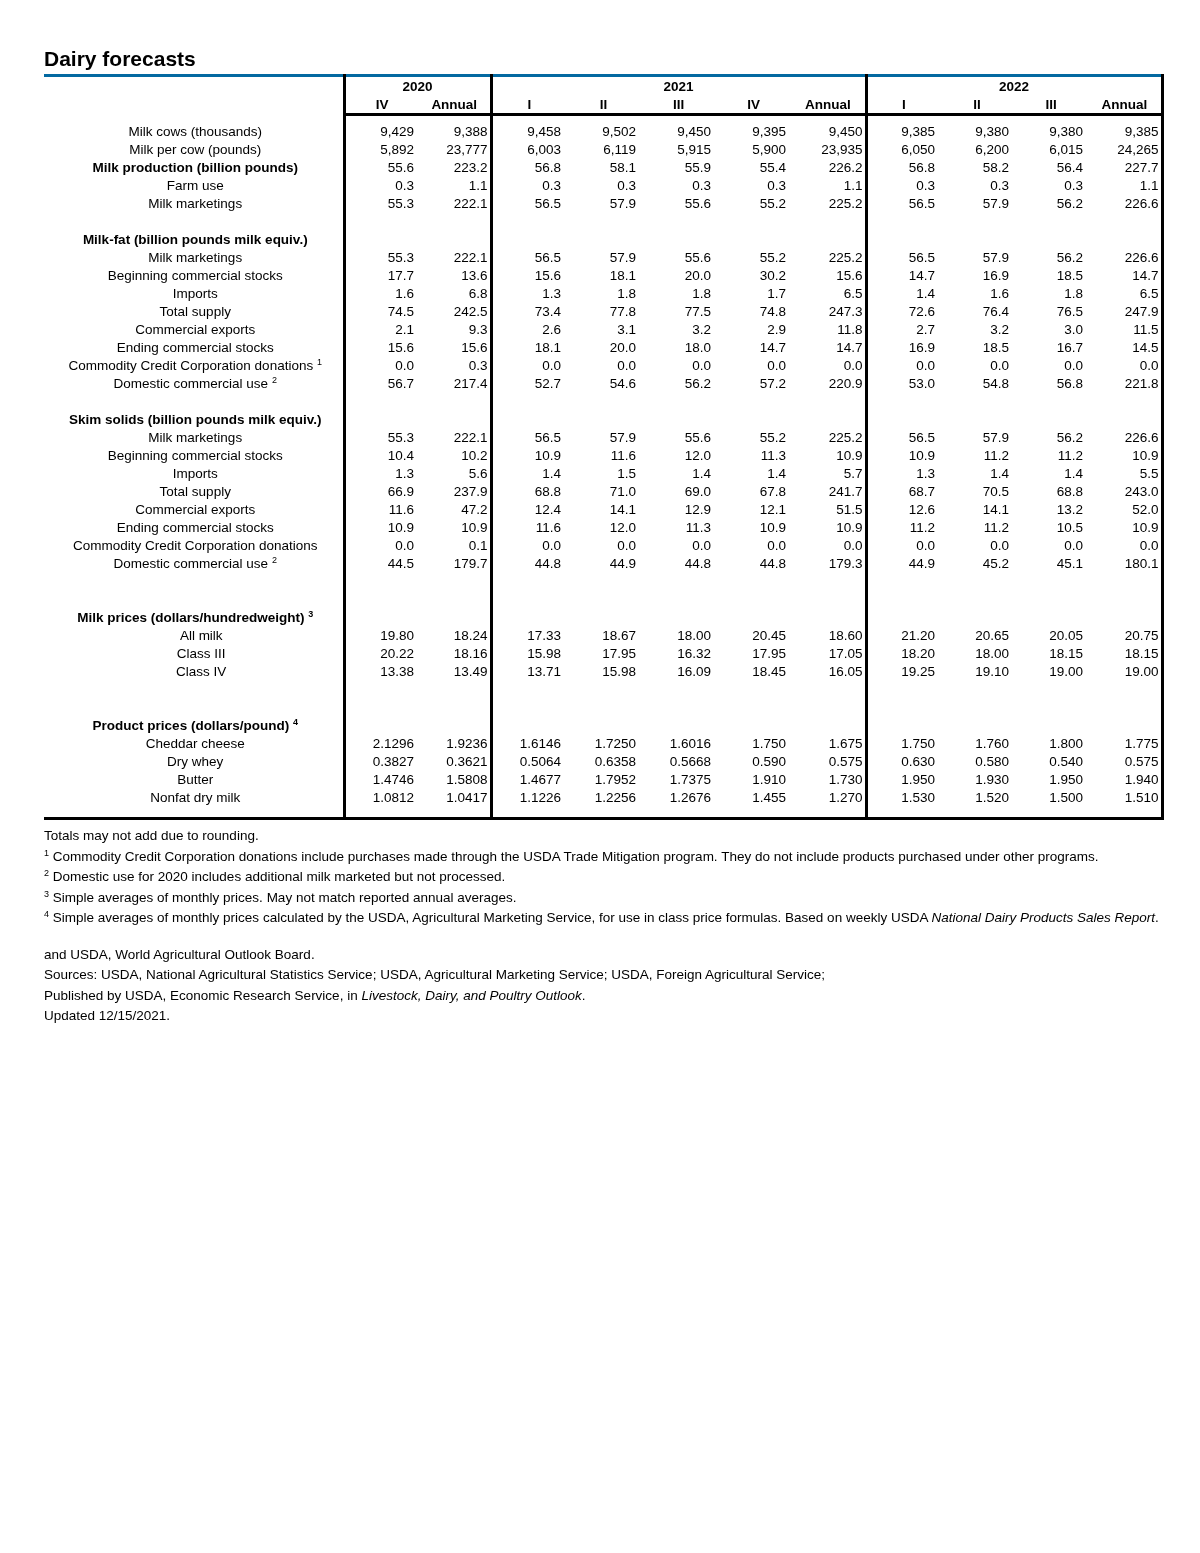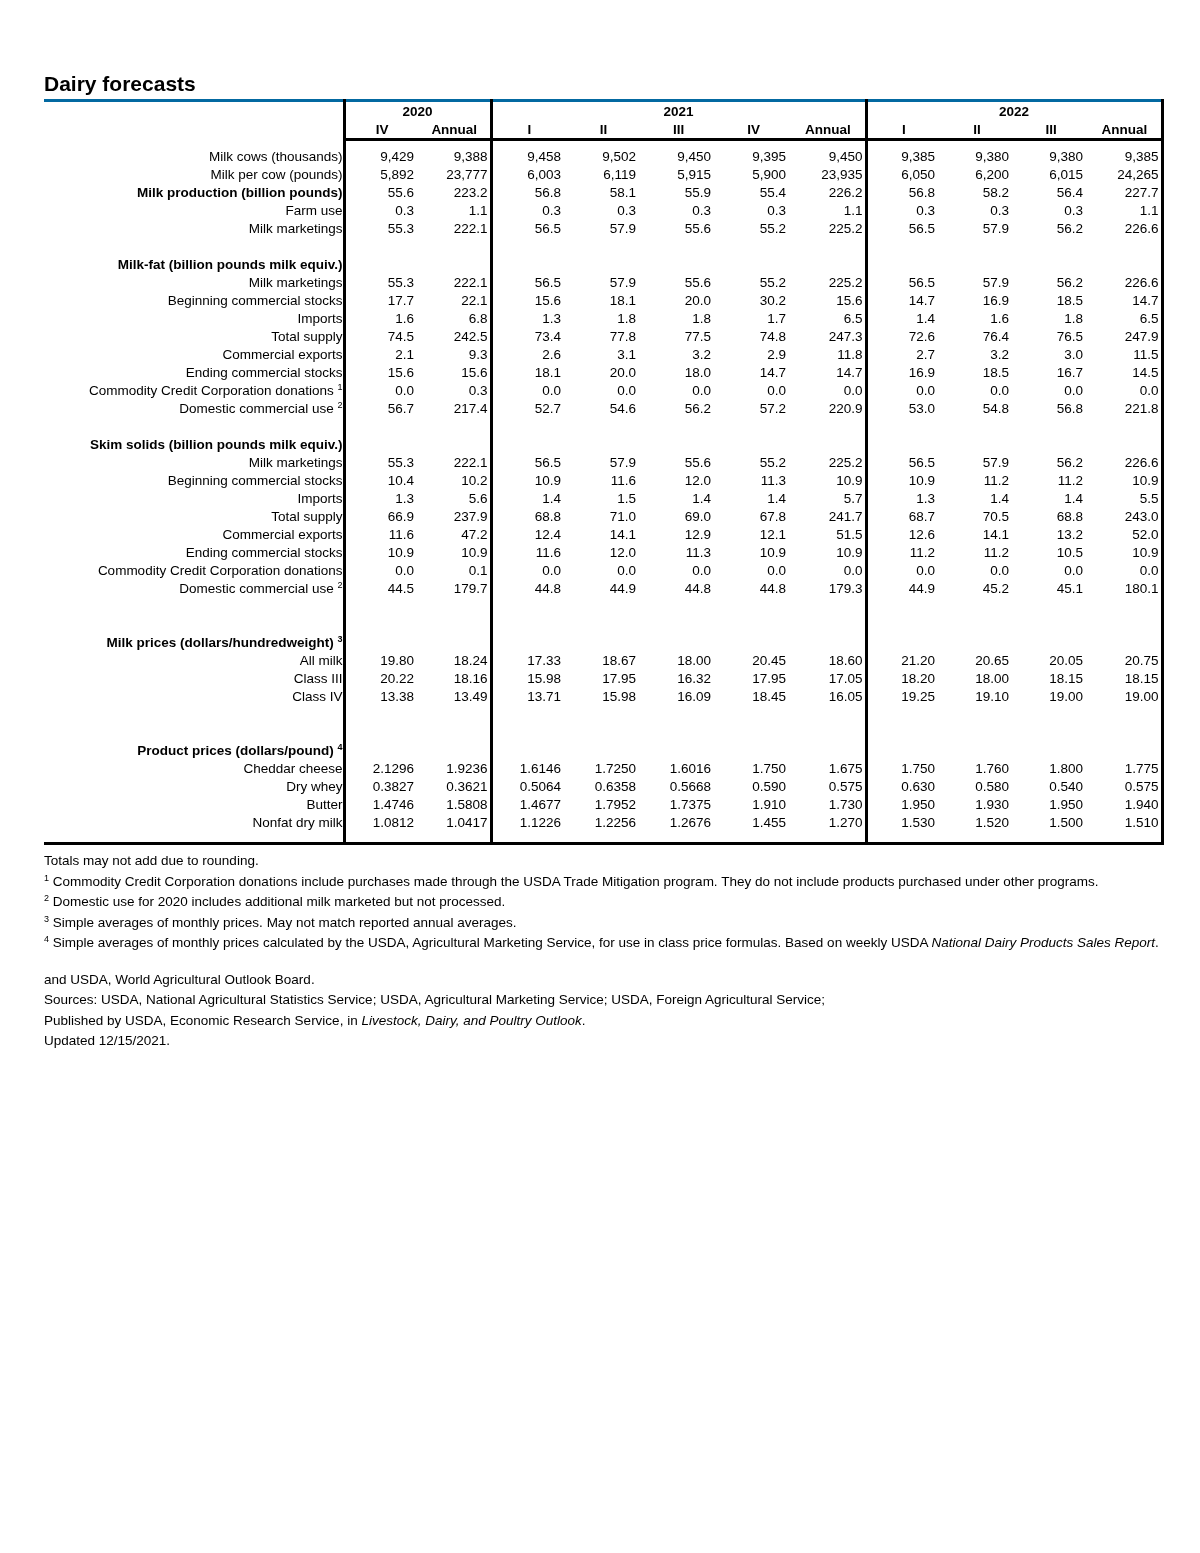--- a/index.html
+++ b/index.html
@@ -2,35 +2,35 @@
 <html><head>
 <meta charset="utf-8">
 <style>
   html, body { margin:0; padding:0; background:#fff; }
   body {
     width:1200px; height:1553px;
     font-family:"Liberation Sans", sans-serif;
     color:#000;
     overflow:hidden;
   }
-  .content { margin-left:44px; width:1118px; padding-top:71px; }
+  .content { margin-left:44px; width:1118px; padding-top:46px; }
   .title { font-size:21px; line-height:25px; font-weight:bold; margin:0 0 3px 0; }
 
   table.forecast {
     border-collapse:collapse; table-layout:fixed; width:1118px;
     border-top:3px solid #0369a1; border-bottom:3px solid #000;
   }
   th, td { padding:0; font-size:13.5px; }
   thead th { font-weight:bold; }
   tr.year-row th { height:19px; line-height:19px; text-align:center; vertical-align:bottom; }
   tr.q-row th { height:17px; line-height:17px; text-align:center; }
   tr.q-row th.under { border-bottom:3px solid #000; }
   .sep { border-right:3px solid #000; }
   tbody td { height:18px; line-height:18px; white-space:nowrap; }
-  td.lbl { text-align:right; padding-left:4px; }
+  td.lbl { text-align:center; padding-left:4px; }
   td.lbl.indent { padding-left:16px; }
   td.num { text-align:right; padding-right:5px; }
   td.num.annual { padding-right:2px; }
   .bold { font-weight:bold; }
   sup { font-size:9px; line-height:0; vertical-align:super; }
   tr.spacer-top td { height:7px; line-height:7px; }
   tr.spacer-bottom td { height:10px; line-height:10px; }
   tr.blank td { height:18px; }
 
   .footnotes { margin-top:6px; font-size:13.5px; line-height:20.5px; }
@@ -204,21 +204,21 @@
           <td class="num">55.2</td>
           <td class="num annual sep">225.2</td>
           <td class="num">56.5</td>
           <td class="num">57.9</td>
           <td class="num">56.2</td>
           <td class="num annual sep">226.6</td>
         </tr>
         <tr>
           <td class="lbl sep">Beginning commercial stocks</td>
           <td class="num">17.7</td>
-          <td class="num annual sep">22.1</td>
+          <td class="num annual sep">13.6</td>
           <td class="num">15.6</td>
           <td class="num">18.1</td>
           <td class="num">20.0</td>
           <td class="num">30.2</td>
           <td class="num annual sep">15.6</td>
           <td class="num">14.7</td>
           <td class="num">16.9</td>
           <td class="num">18.5</td>
           <td class="num annual sep">14.7</td>
         </tr>

